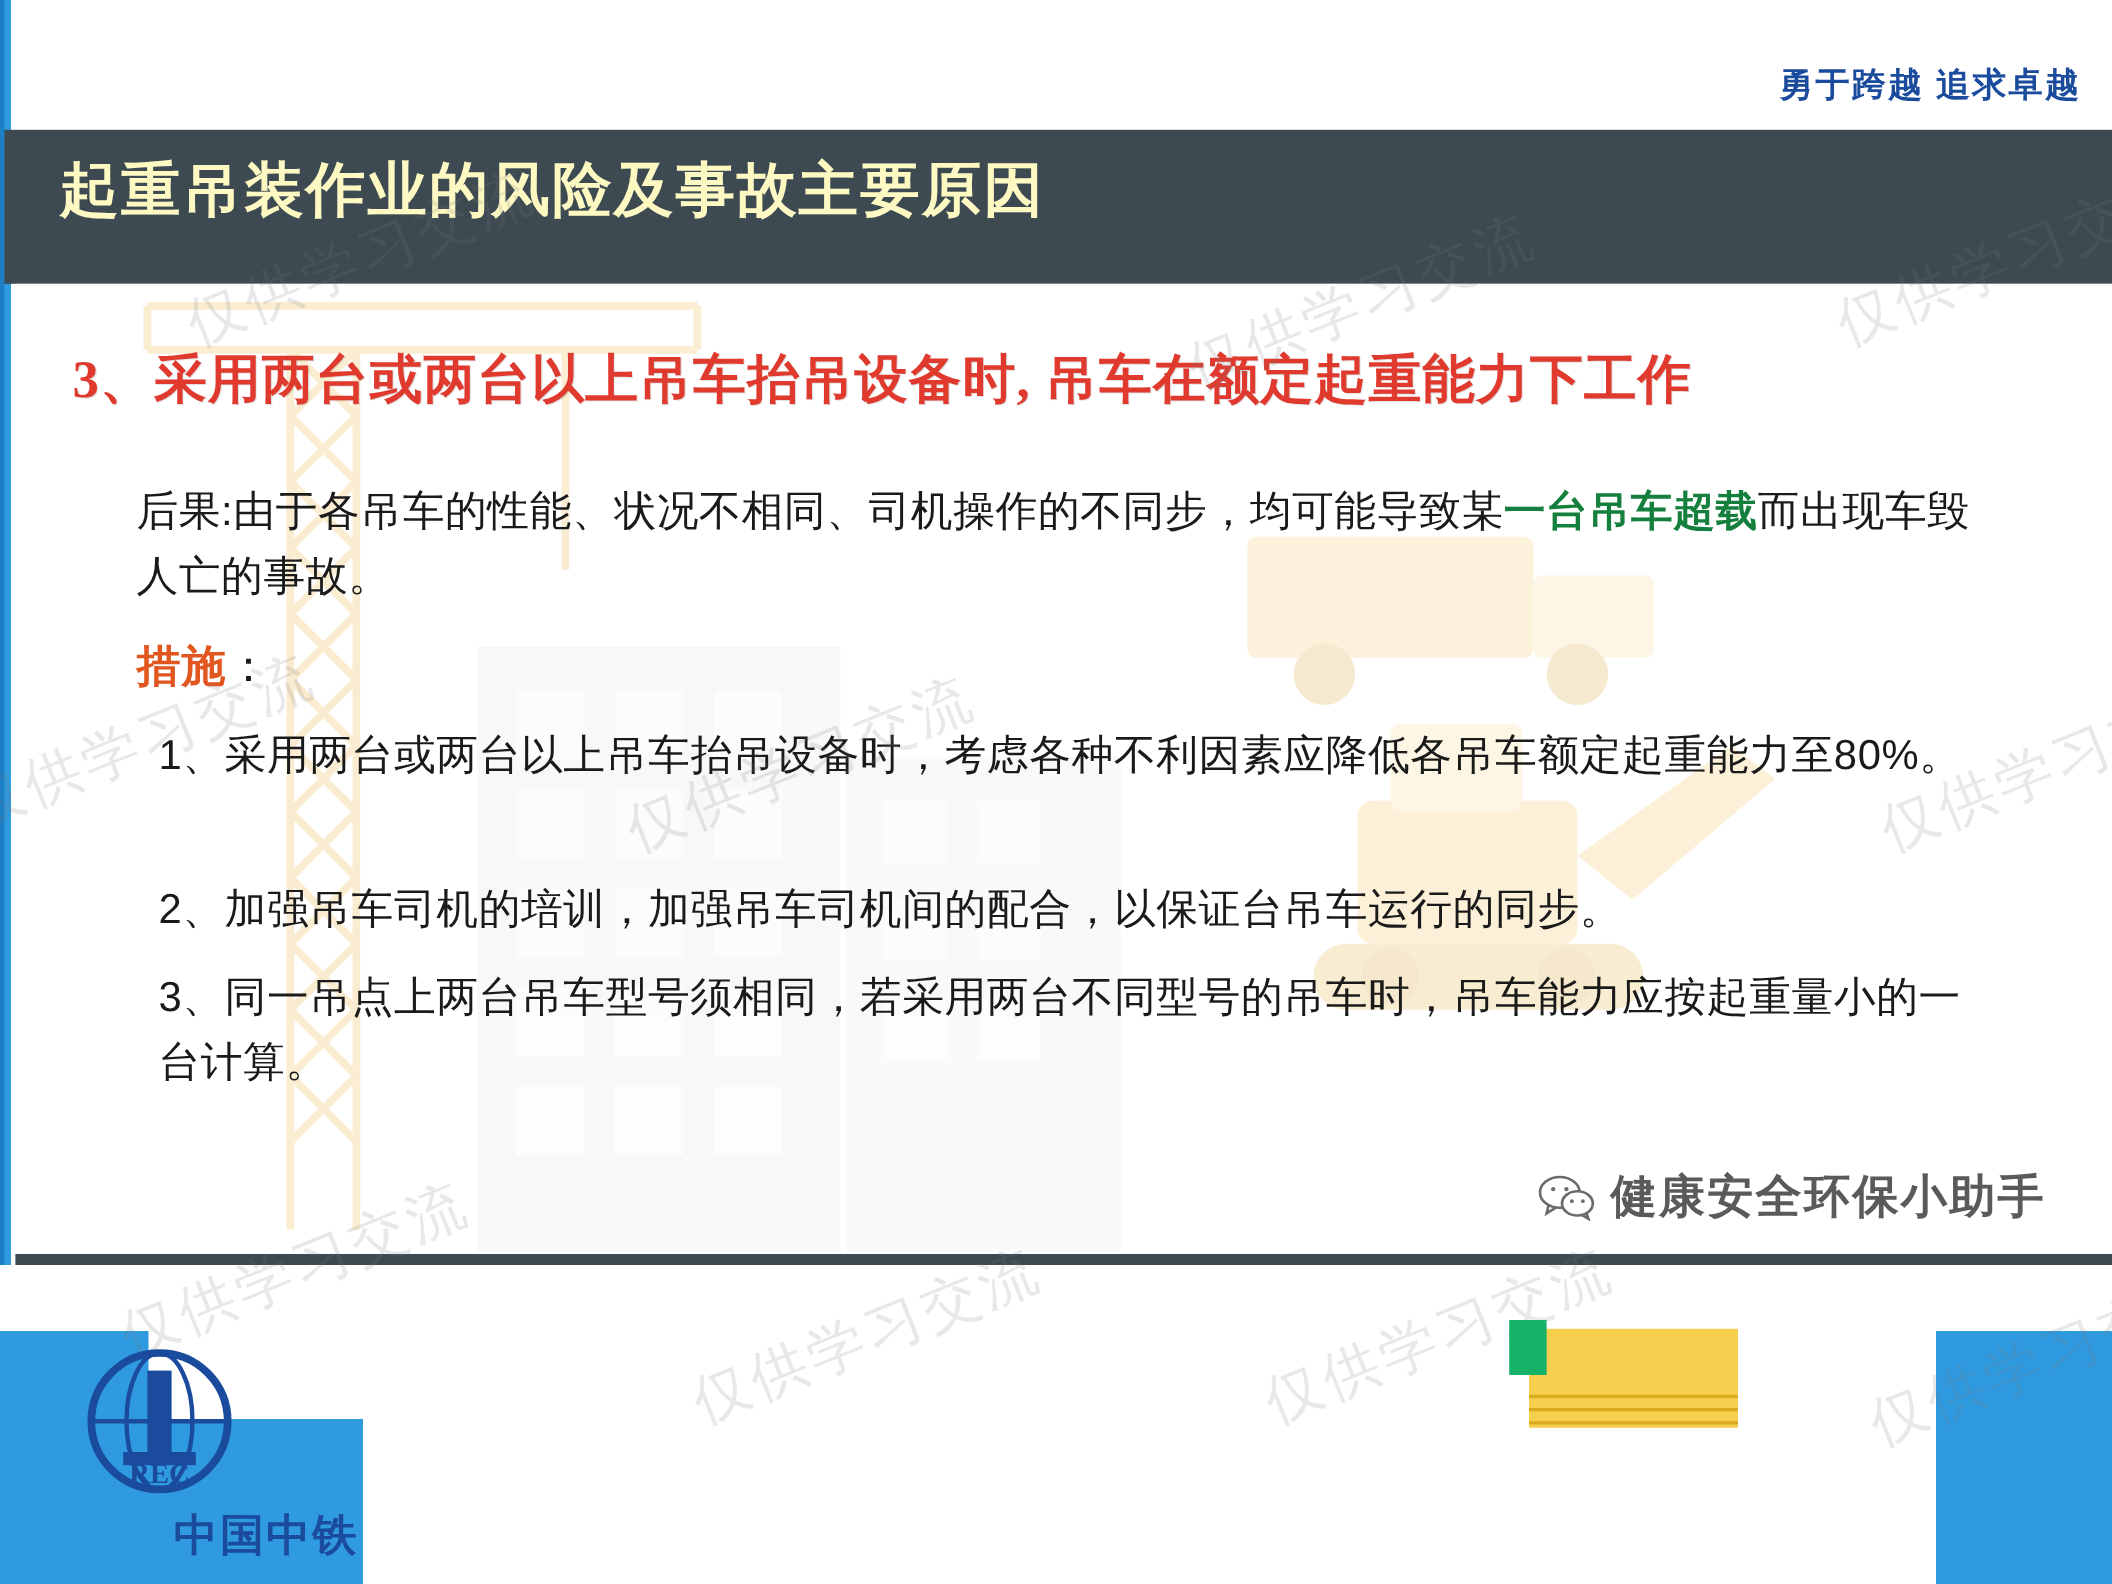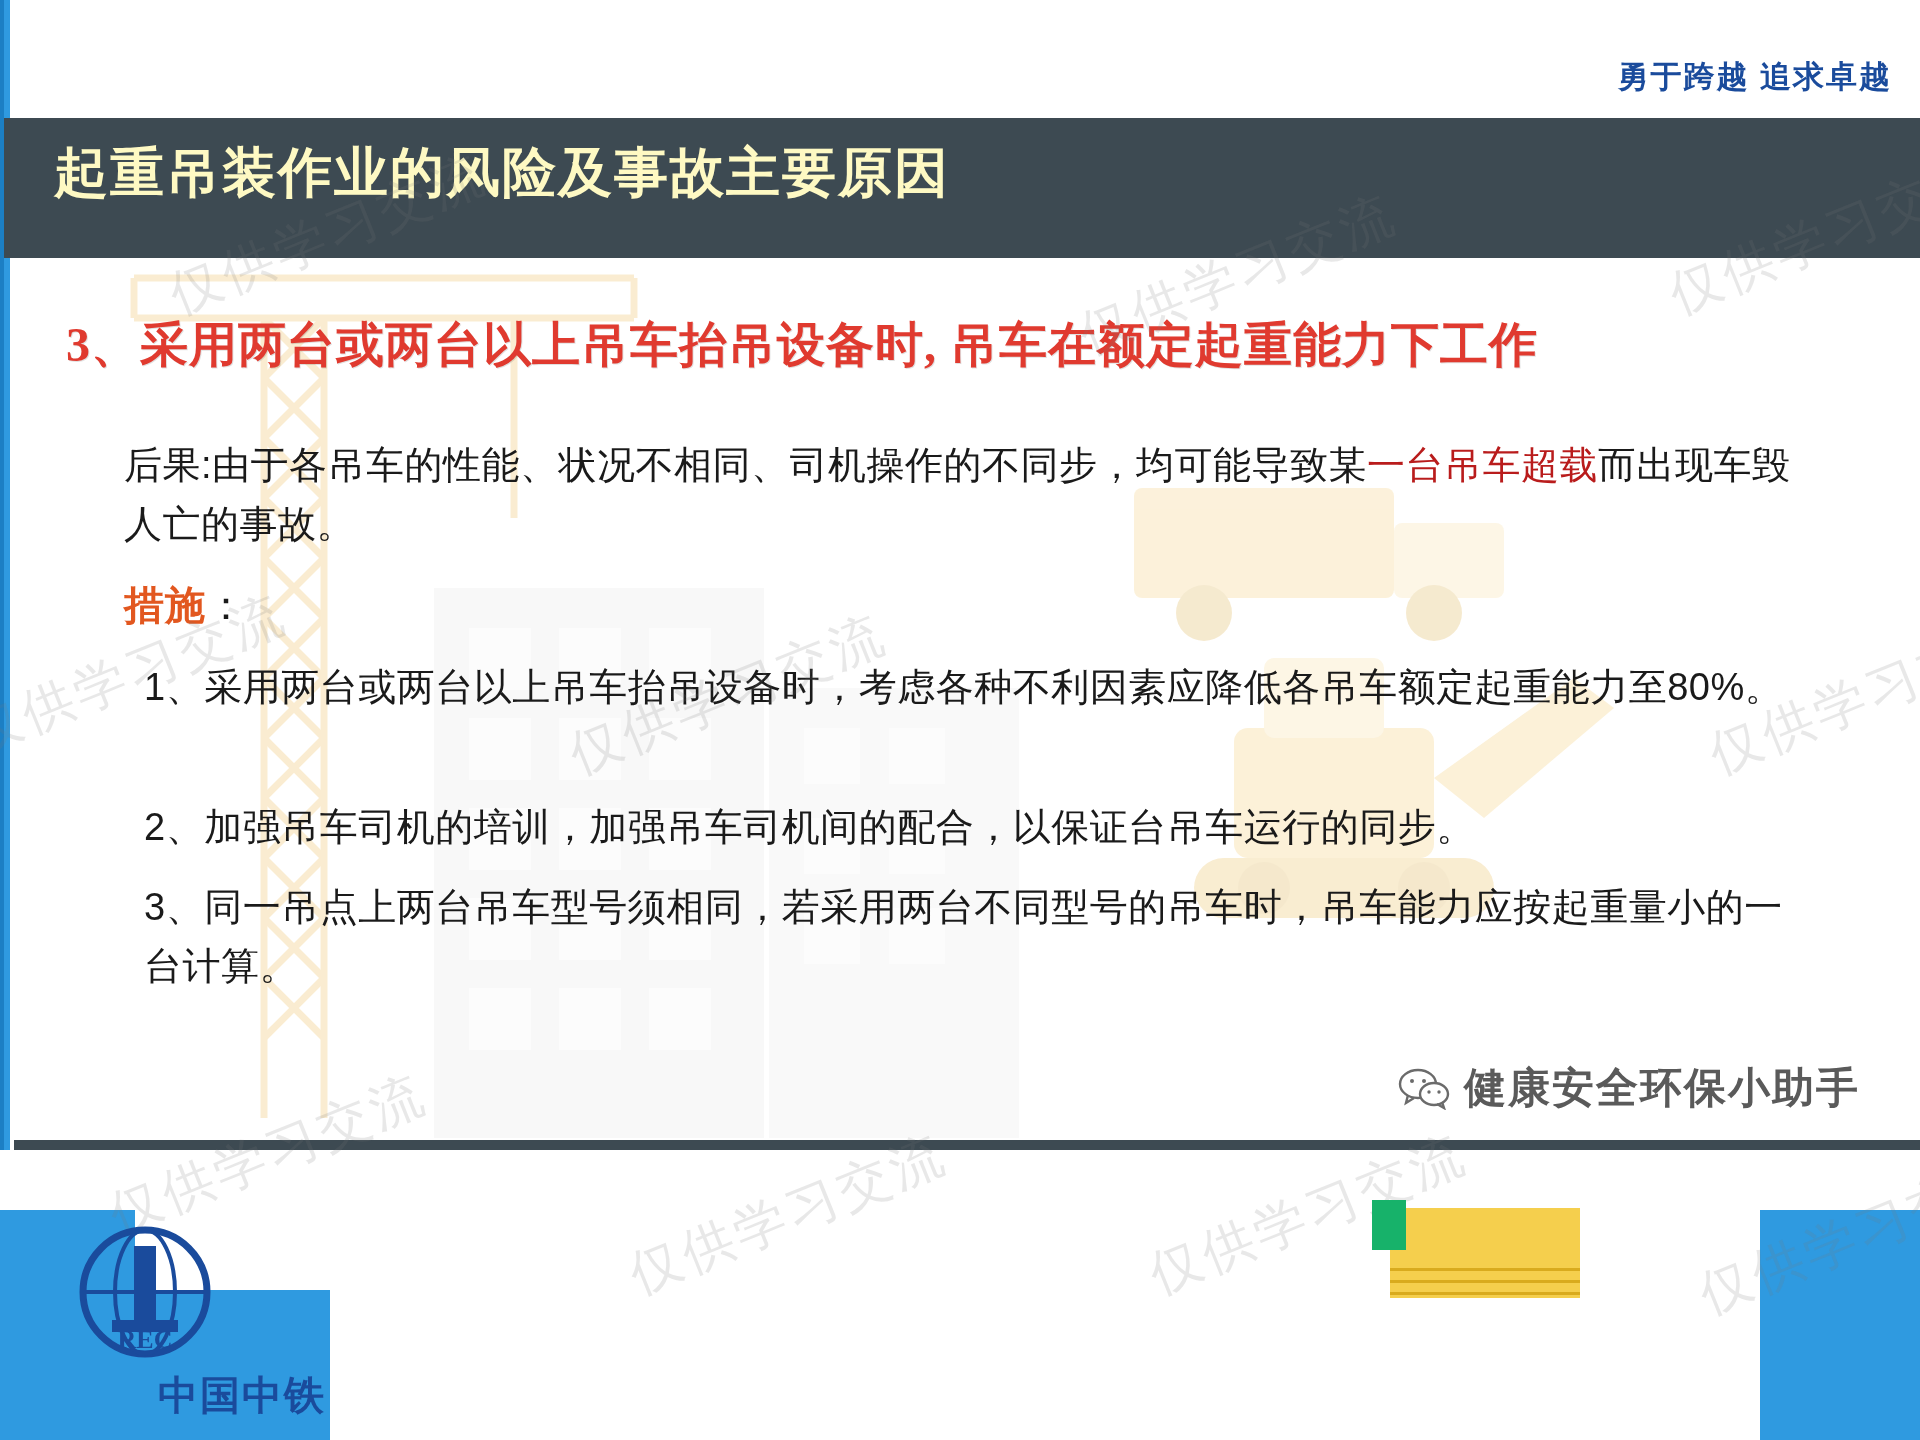--- a/index.html
+++ b/index.html
@@ -127,22 +127,22 @@
     position: absolute;
     left: 110px;
     top: 178px;
     width: 1670px;
     font-size: 38px;
     color: #1a1a1a;
     line-height: 1.55;
     letter-spacing: 0.5px;
   }
   .para-consequence .hl {
-    color: #b91c1c;
-    font-weight: normal;
+    color: #15803d;
+    font-weight: bold;
   }
   .measures-label {
     position: absolute;
     left: 110px;
     top: 320px;
     font-size: 40px;
     font-weight: bold;
     color: #e2571f;
     letter-spacing: 1px;
   }

